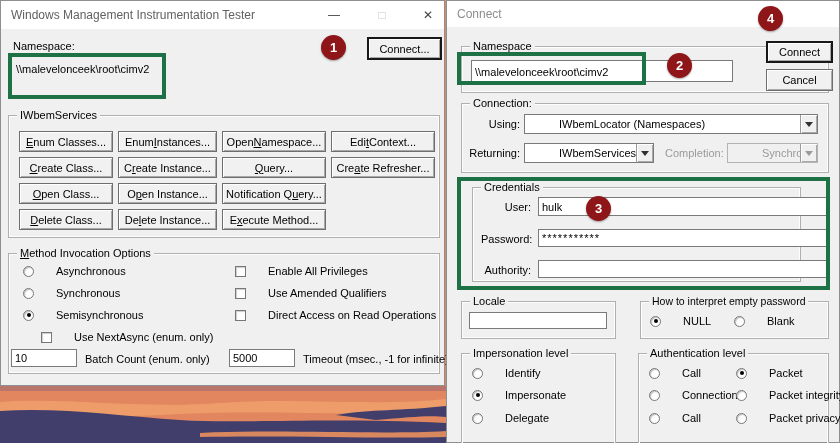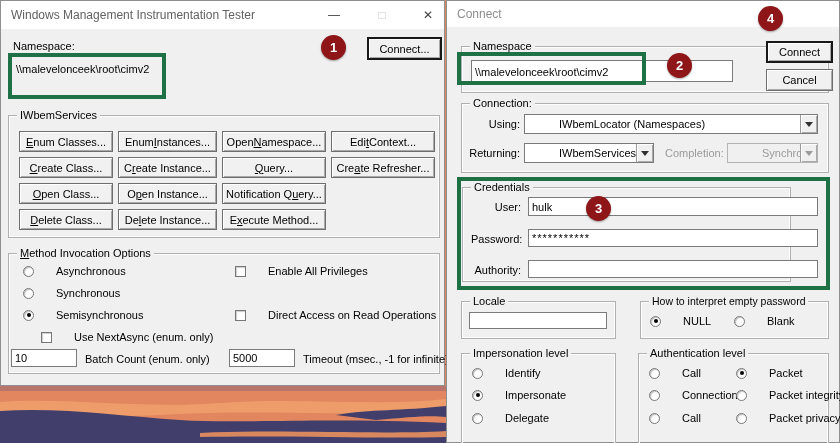--- a/index.html
+++ b/index.html
@@ -124,20 +124,24 @@
     </div>
     <div class="opt" style="left:32px; top:77px;">
       <span class="checkbox"></span>
       <span>Use NextAsync (enum. only)</span>
     </div>
 
     <div class="opt" style="left:226px; top:11px;">
       <span class="checkbox"></span>
       <span>Enable All Privileges</span>
     </div>
+    <div class="opt" style="left:226px; top:33px;">
+      <span class="checkbox"></span>
+      <span>Use Amended Qualifiers</span>
+    </div>
     <div class="opt" style="left:226px; top:55px;">
       <span class="checkbox"></span>
       <span>Direct Access on Read Operations</span>
     </div>
 
     <input class="field" style="left: 2px; top: 95px; width: 66px; height: 18px;" value="10">
     <span class="lbl" style="left:76px; top:99px;">Batch Count (enum. only)</span>
     <input class="field" style="left: 220px; top: 95px; width: 66px; height: 18px;" value="5000">
     <span class="lbl" style="left:294px; top:99px;">Timeout (msec., -1 for infinite)</span>
   </div>
@@ -177,21 +181,21 @@
     </div>
     <span class="lbl gray" style="left:203px; top:43px;">Completion:</span>
     <div class="combo disabled" style="left:265px; top:39px; width:91px;">
       <span class="ctext">Synchronous</span>
       <span class="cbtn">
           <span class="tri"></span>
         </span>
     </div>
   </div>
 
-  <div class="groupbox" style="left:15px; top:186px; width:329px; height:95px;">
+  <div class="groupbox" style="left:25px; top:186px; width:329px; height:95px;">
     <span class="gb-label">Credentials</span>
     <span class="rlbl" style="left:8px; top:13px; width:50px;">User:</span>
     <input class="field" style="left: 65px; top: 9px; width: 290px; height: 19px;" value="hulk">
     <span class="rlbl" style="left:8px; top:45px; width:50px;">Password:</span>
     <input class="field" style="left: 65px; top: 41px; width: 290px; height: 18px; letter-spacing: 1px;" value="***********">
     <span class="rlbl" style="left:8px; top:76px; width:50px;">Authority:</span>
     <input class="field" style="left: 65px; top: 72px; width: 290px; height: 18px;" value="">
   </div>
   <div class="hl" style="left:10px; top:176px; width:373px; height:113px;"></div>
   <div class="badge" style="left:139px; top:195px;">3</div>

